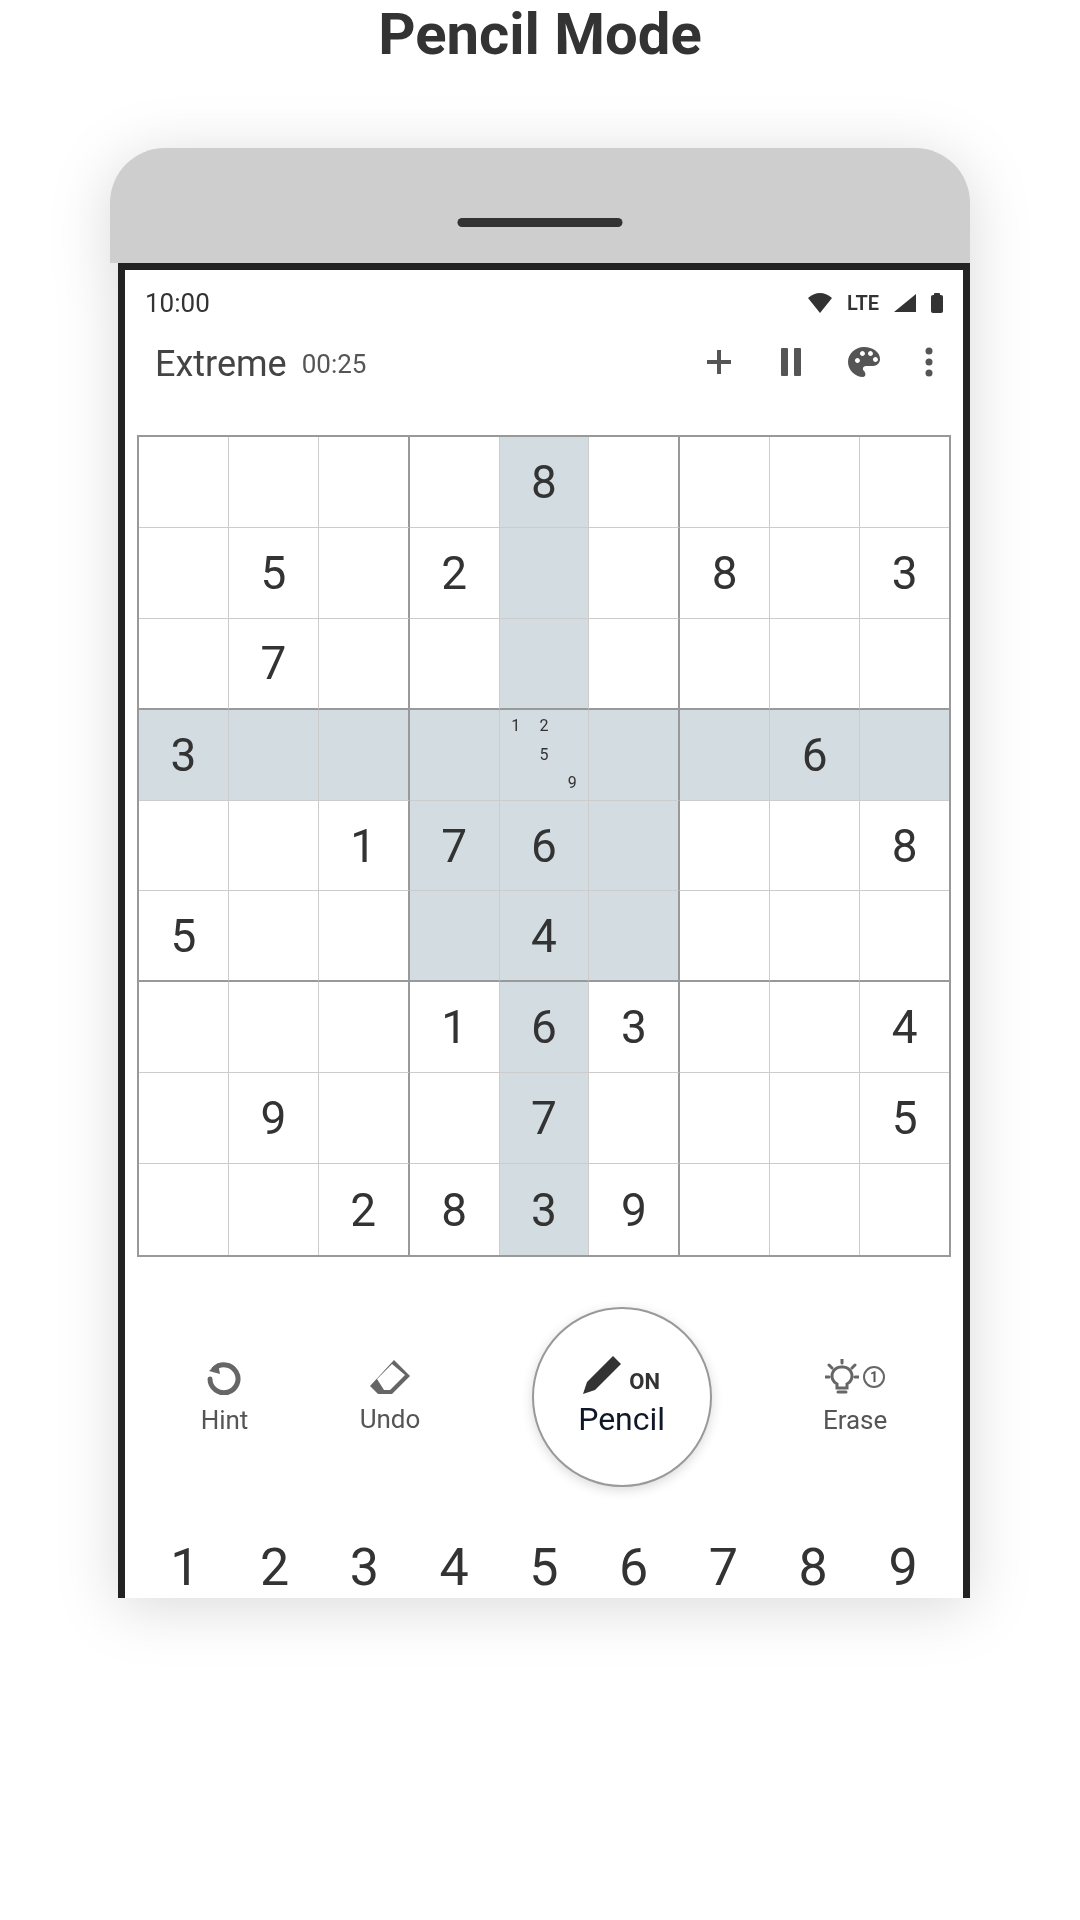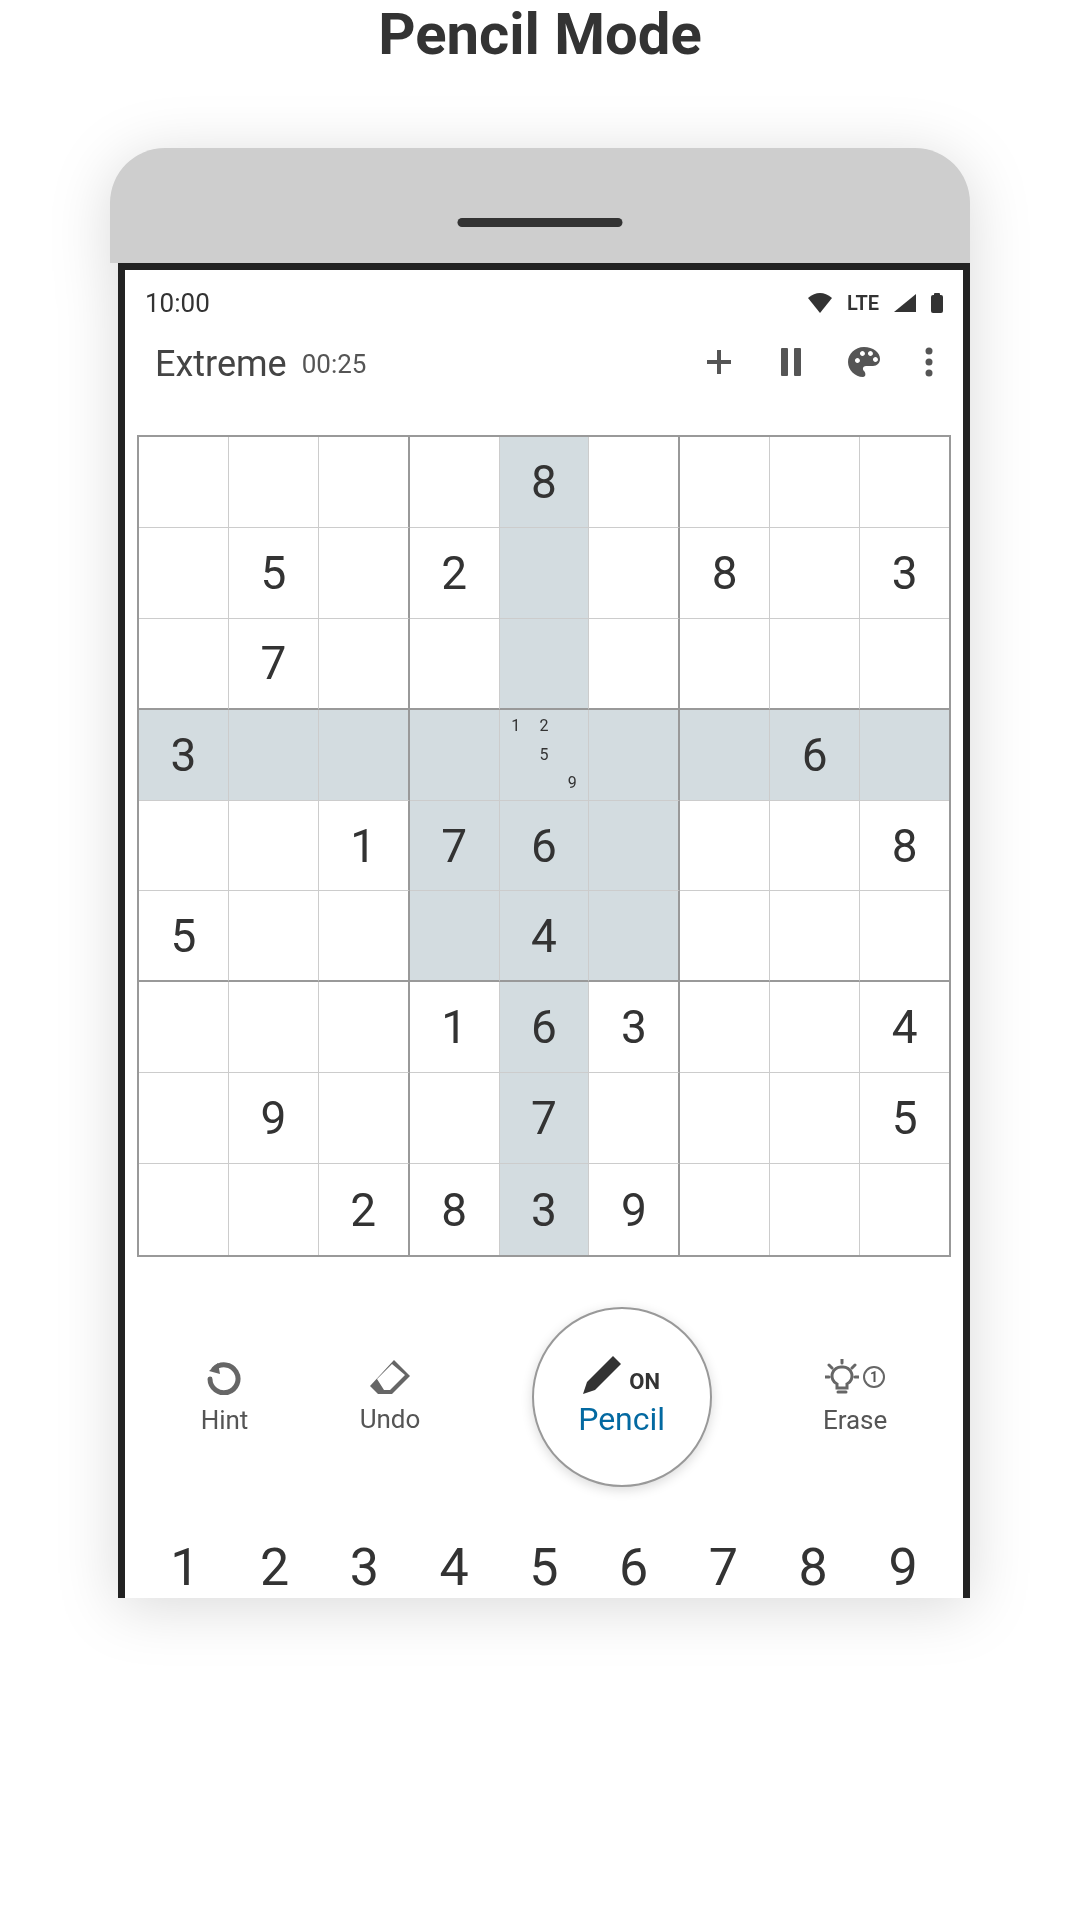--- a/index.html
+++ b/index.html
@@ -155,21 +155,21 @@
   align-items: flex-end;
   gap: 8px;
 }
 .pencil-btn-top .on-badge {
   font-size: 22px;
   font-weight: 700;
   color: #333;
 }
 .pencil-btn-label {
   font-size: 32px;
-  color: #0369a1;
+  color: #0f172a;
   margin-top: 6px;
 }
 .hint-wrap {
   display: flex;
   align-items: center;
   gap: 4px;
 }
 .hint-badge {
   width: 22px;
   height: 22px;

